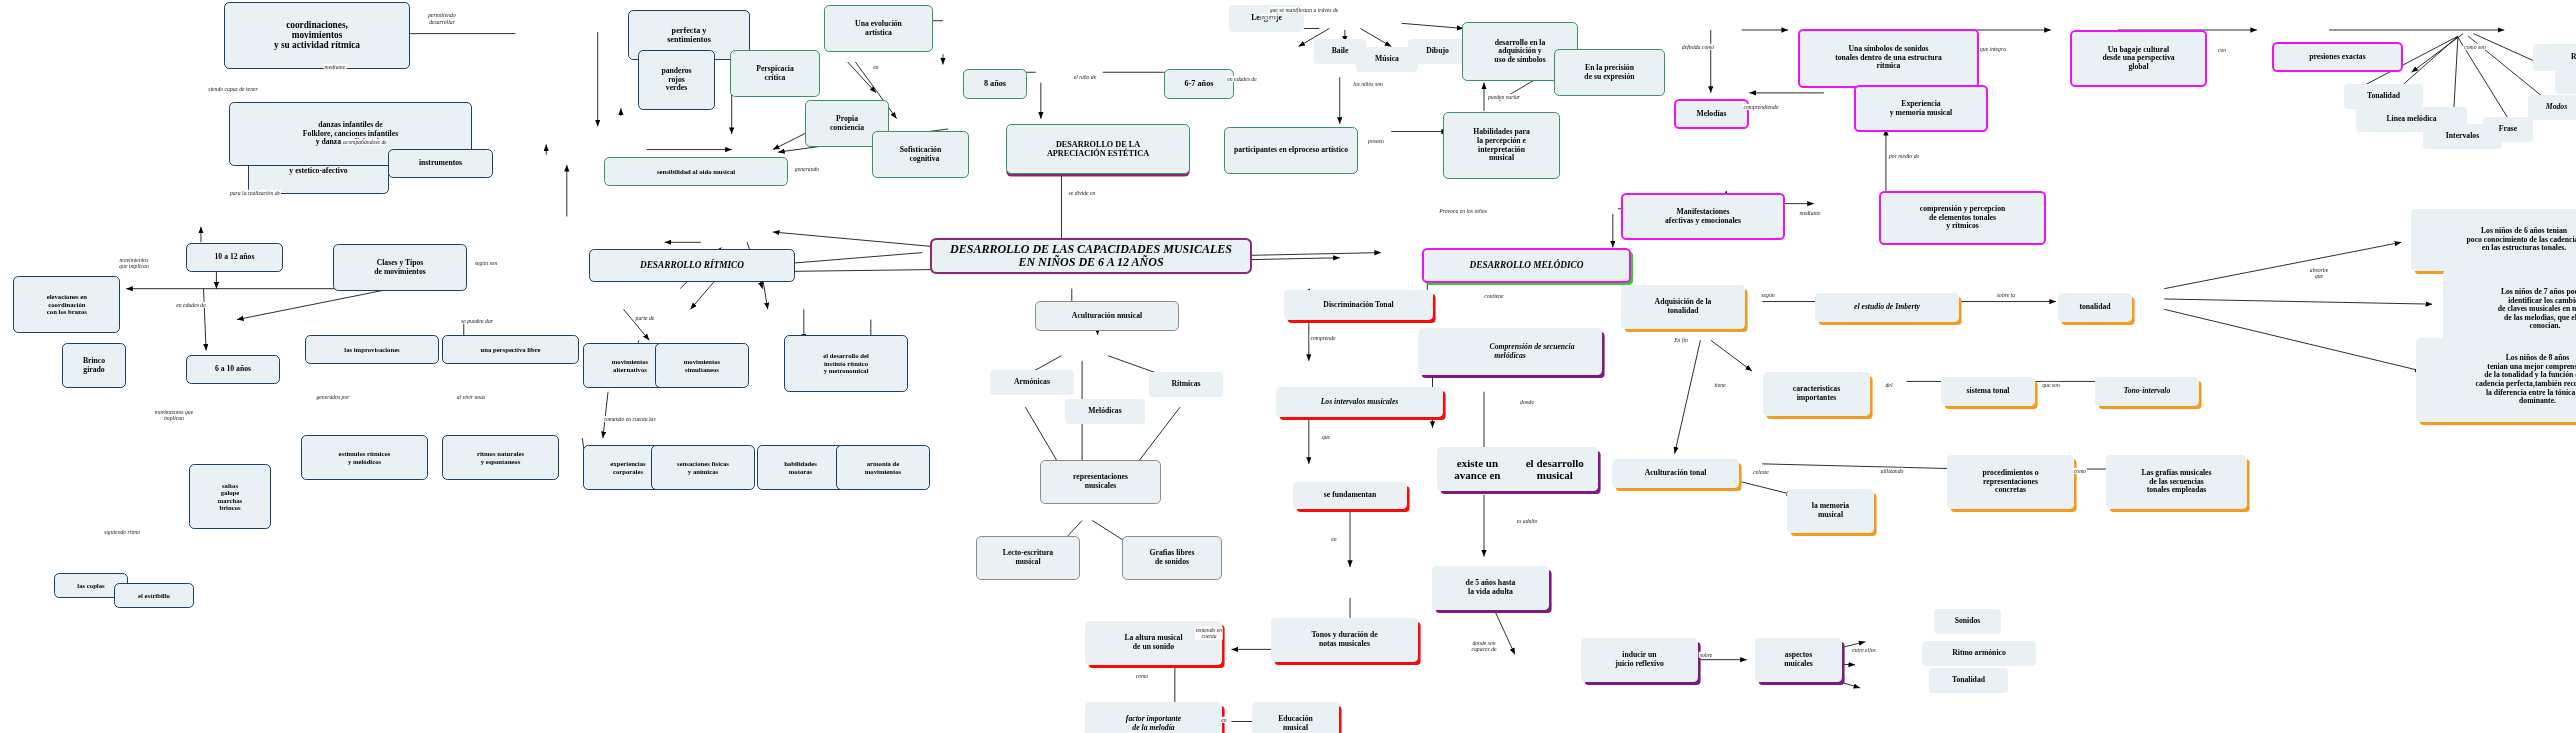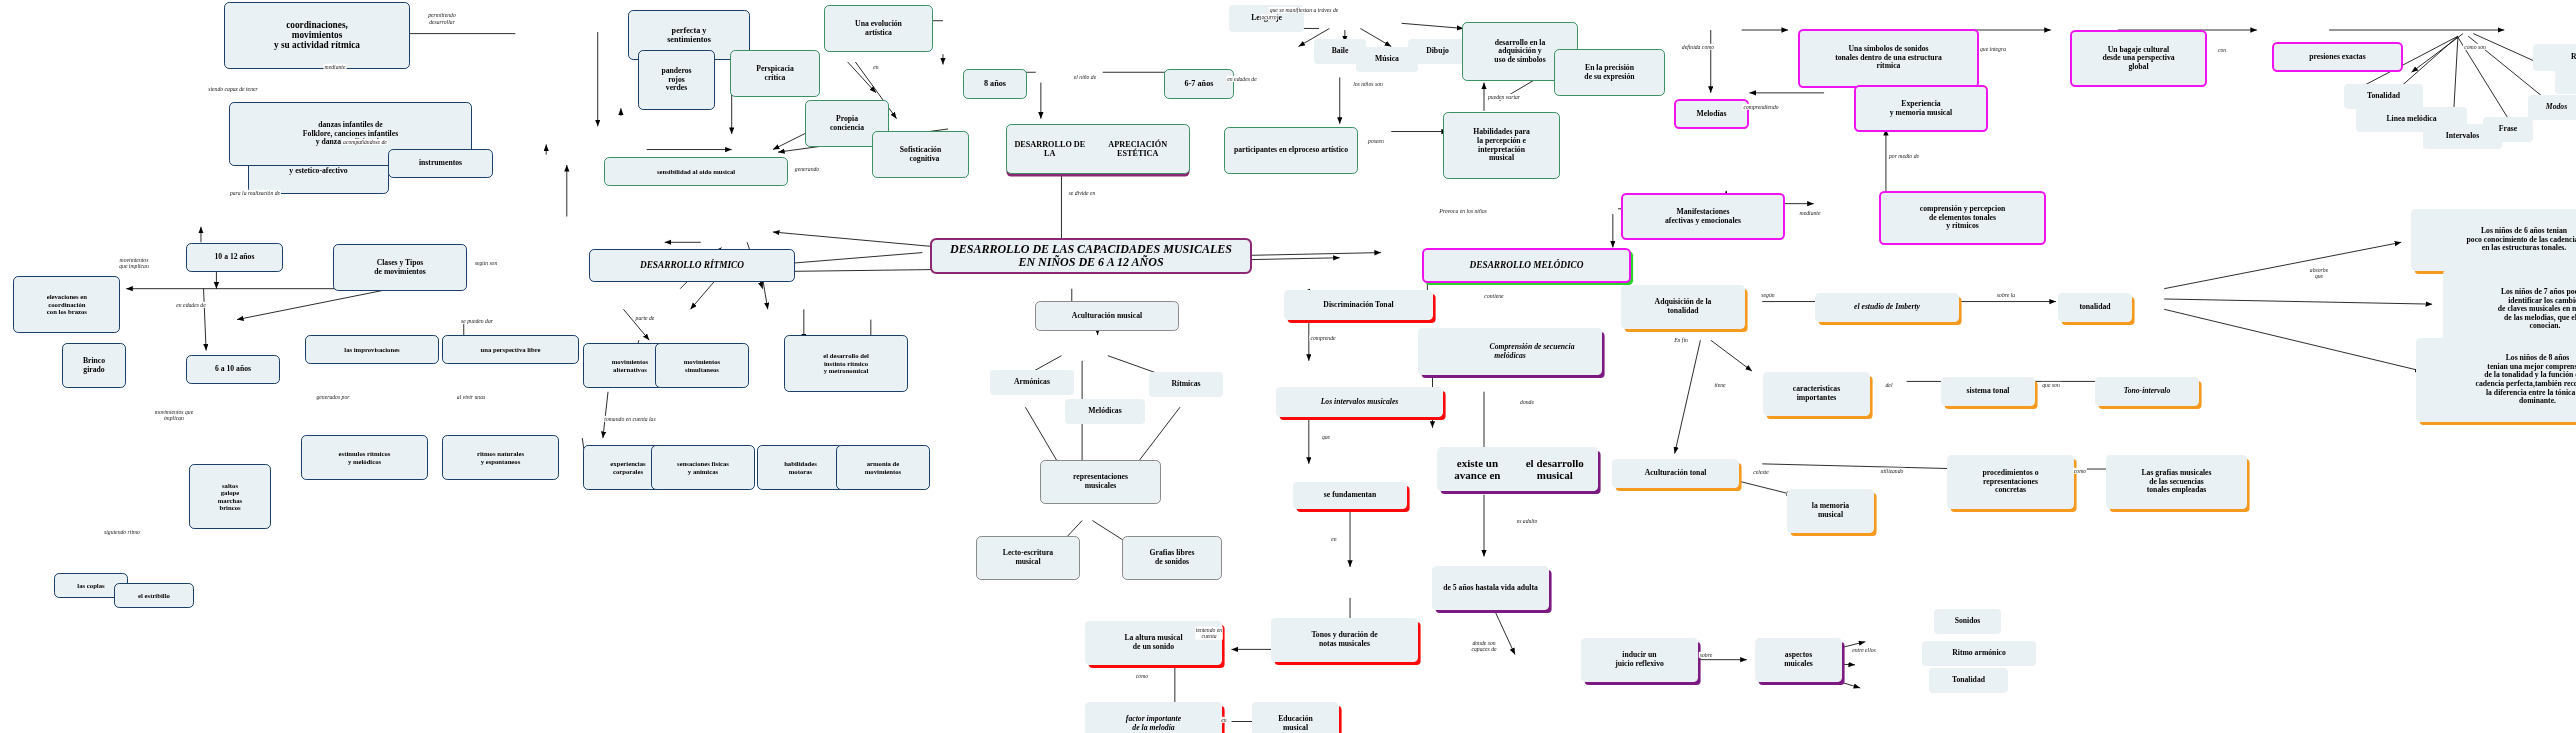--- a/index.html
+++ b/index.html
@@ -271,21 +271,21 @@
     </div>
     <div class="node" style="left: 604px; top: 157px; width: 184px; min-height: 28.5px; font-size: 6.7px; border: 1.5px solid rgb(60, 145, 99); border-radius: 5.2px; flex-direction: column;">
       <span style="display: block;">sensibilidad al oido musical</span>
     </div>
     <div class="node" style="left: 963px; top: 69px; width: 64px; min-height: 30px; font-size: 8.2px; border: 1.5px solid rgb(60, 145, 99); border-radius: 5.2px; flex-direction: column;">
       <span style="display: block;">8 años</span>
     </div>
     <div class="node" style="left: 1164px; top: 69px; width: 70px; min-height: 30px; font-size: 8.2px; border: 1.5px solid rgb(60, 145, 99); border-radius: 5.2px; flex-direction: column;">
       <span style="display: block;">6-7 años</span>
     </div>
-    <div class="node" style="left: 1006px; top: 124px; width: 184px; min-height: 50px; font-size: 8.2px; border: 1.5px solid rgb(60, 145, 99); border-radius: 5.2px; box-shadow: rgb(142, 39, 115) 0px 3.1px 0px -0.5px; flex-direction: row;">
+    <div class="node" style="left: 1006px; top: 124px; width: 184px; min-height: 50px; font-size: 8.2px; border: 1.5px solid rgb(60, 145, 99); border-radius: 5.2px; box-shadow: rgb(142, 39, 115) 0px 3.1px 0px -0.5px; flex-direction: column;">
       <span style="display: block;">DESARROLLO DE LA</span>
       <span style="display: block;">APRECIACIÓN ESTÉTICA</span>
     </div>
     <div class="node" style="left: 1224px; top: 127px; width: 134px; min-height: 47px; font-size: 7.7px; border: 1.5px solid rgb(60, 145, 99); border-radius: 5.2px; flex-direction: row;">
       <span style="display: block;">participantes en el</span>
       <span style="display: block;">proceso artístico</span>
     </div>
     <div class="node" style="left: 1229px; top: 5px; width: 75px; min-height: 27px; font-size: 7.7px; border: none; border-radius: 4.1px; flex-direction: column;">
       <span style="display: block;">Lenguaje</span>
     </div>
@@ -410,21 +410,21 @@
       <span style="display: block;">musical</span>
     </div>
     <div class="node" style="left: 1418px; top: 328px; width: 184px; min-height: 47px; font-size: 7.7px; border: none; border-radius: 4.6px; box-shadow: rgb(125, 26, 130) 3.1px 3.6px 0px -0.5px; font-style: italic; flex-direction: column;">
       <span style="display: block; margin-left: 44px;">Comprensión de secuencia</span>
       <span style="display: block;">melódicas</span>
     </div>
     <div class="node" style="left: 1437px; top: 447px; width: 161px; min-height: 44px; font-size: 11px; border: none; border-radius: 4.6px; box-shadow: rgb(125, 26, 130) 3.1px 3.6px 0px -0.5px; flex-direction: row;">
       <span style="display: block;">existe un avance en</span>
       <span style="display: block;">el desarrollo musical</span>
     </div>
-    <div class="node" style="left: 1432px; top: 566px; width: 117px; min-height: 44px; font-size: 7.7px; border: none; border-radius: 4.6px; box-shadow: rgb(125, 26, 130) 3.1px 3.6px 0px -0.5px; flex-direction: row;">
+    <div class="node" style="left: 1432px; top: 566px; width: 117px; min-height: 44px; font-size: 7.7px; border: none; border-radius: 4.6px; box-shadow: rgb(125, 26, 130) 3.1px 3.6px 0px -0.5px; flex-direction: column;">
       <span style="display: block;">de 5 años hasta</span>
       <span style="display: block;">la vida adulta</span>
     </div>
     <div class="node" style="left: 1581px; top: 638px; width: 117px; min-height: 44px; font-size: 7.7px; border: none; border-radius: 4.6px; box-shadow: rgb(125, 26, 130) 3.1px 3.6px 0px -0.5px; flex-direction: column;">
       <span style="display: block;">inducir un</span>
       <span style="display: block;">juicio reflexivo</span>
     </div>
     <div class="node" style="left: 1755px; top: 638px; width: 87px; min-height: 44px; font-size: 7.7px; border: none; border-radius: 4.6px; box-shadow: rgb(125, 26, 130) 3.1px 3.6px 0px -0.5px; flex-direction: column;">
       <span style="display: block;">aspectos</span>
       <span style="display: block;">muicales</span>

